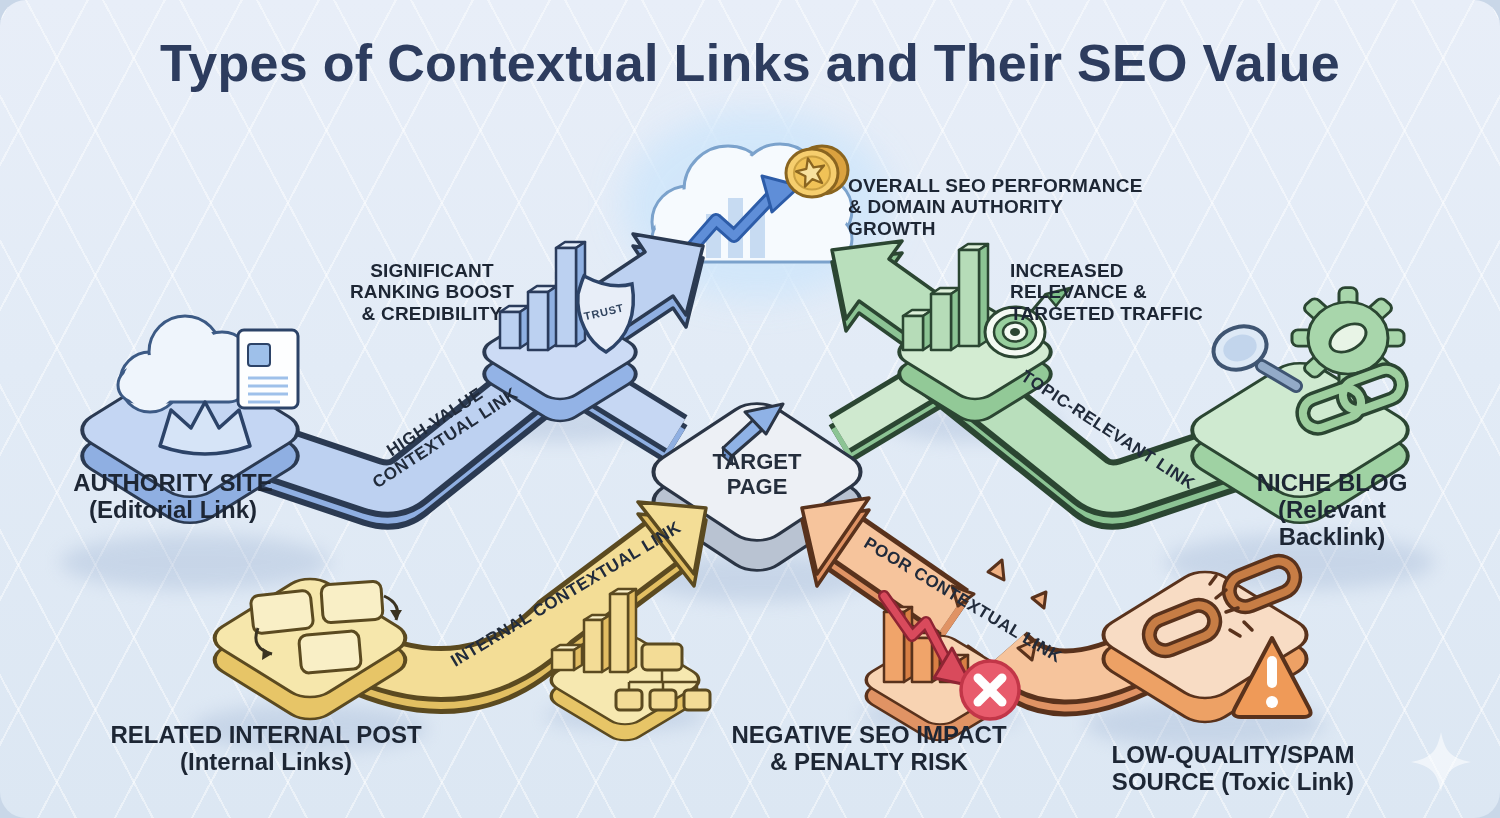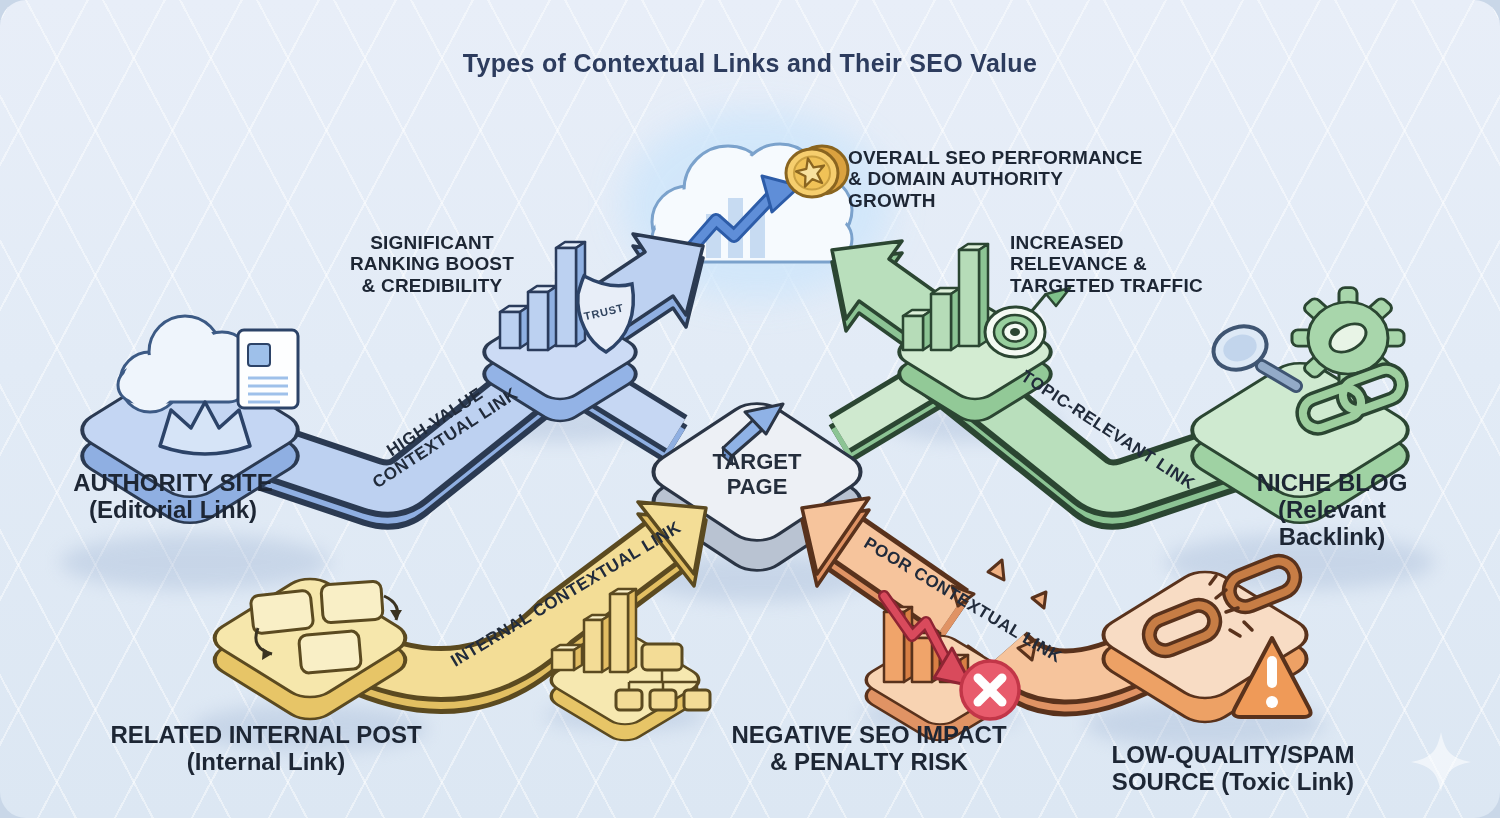--- a/index.html
+++ b/index.html
@@ -21,27 +21,27 @@
   svg.scene{position:absolute;left:0;top:0;}
   .lbl{
     position:absolute;
     font-weight:bold;
     color:#1d2634;
     white-space:pre-line;
     text-align:center;
     line-height:1.12;
   }
   .title{
-    position:absolute;left:0;right:0;top:49px;
+    position:absolute;left:0;right:0;top:33px;
     text-align:center;
-    font-size:25px;font-weight:bold;
+    font-size:52px;font-weight:bold;
     color:#2d3c5e;letter-spacing:.3px;
     margin:0;
   }
-  .benefit{font-size:19px;letter-spacing:.2px;}
+  .benefit{font-size:19px;letter-spacing:.2px;margin-top:28px;}
   .source{font-size:24px;}
   .band-lbl{font-size:17px;letter-spacing:.6px;color:#212b3b;}
   .cc{transform:translate(-50%,0);}
   .left{text-align:left;}
   .target-lbl{font-size:22px;color:#252e3c;text-align:center;}
   .trust-lbl{font-size:11px;letter-spacing:.8px;color:#31445f;}
 </style>
 </head>
 <body>
 
@@ -482,21 +482,21 @@
 <div class="lbl benefit left" style="left:1010px;top:232px;">INCREASED
 RELEVANCE &amp;
 TARGETED TRAFFIC</div>
 
 <div class="lbl source cc" style="left:173px;top:470px;">AUTHORITY SITE
 (Editorial Link)</div>
 <div class="lbl source cc" style="left:1332px;top:470px;">NICHE BLOG
 (Relevant Backlink)</div>
 
 <div class="lbl source cc" style="left:266px;top:722px;">RELATED INTERNAL POST
-(Internal Link)</div>
+(Internal Links)</div>
 <div class="lbl source cc" style="left:869px;top:722px;">NEGATIVE SEO IMPACT
 &amp; PENALTY RISK</div>
 <div class="lbl source cc" style="left:1233px;top:742px;">LOW-QUALITY/SPAM
 SOURCE (Toxic Link)</div>
 
 <div class="lbl target-lbl cc" style="left:757px;top:450px;">TARGET
 PAGE</div>
 
 <div class="lbl band-lbl" style="left:440px;top:430px;transform:translate(-50%,-50%) rotate(-33deg);">HIGH-VALUE
 CONTEXTUAL LINK</div>

